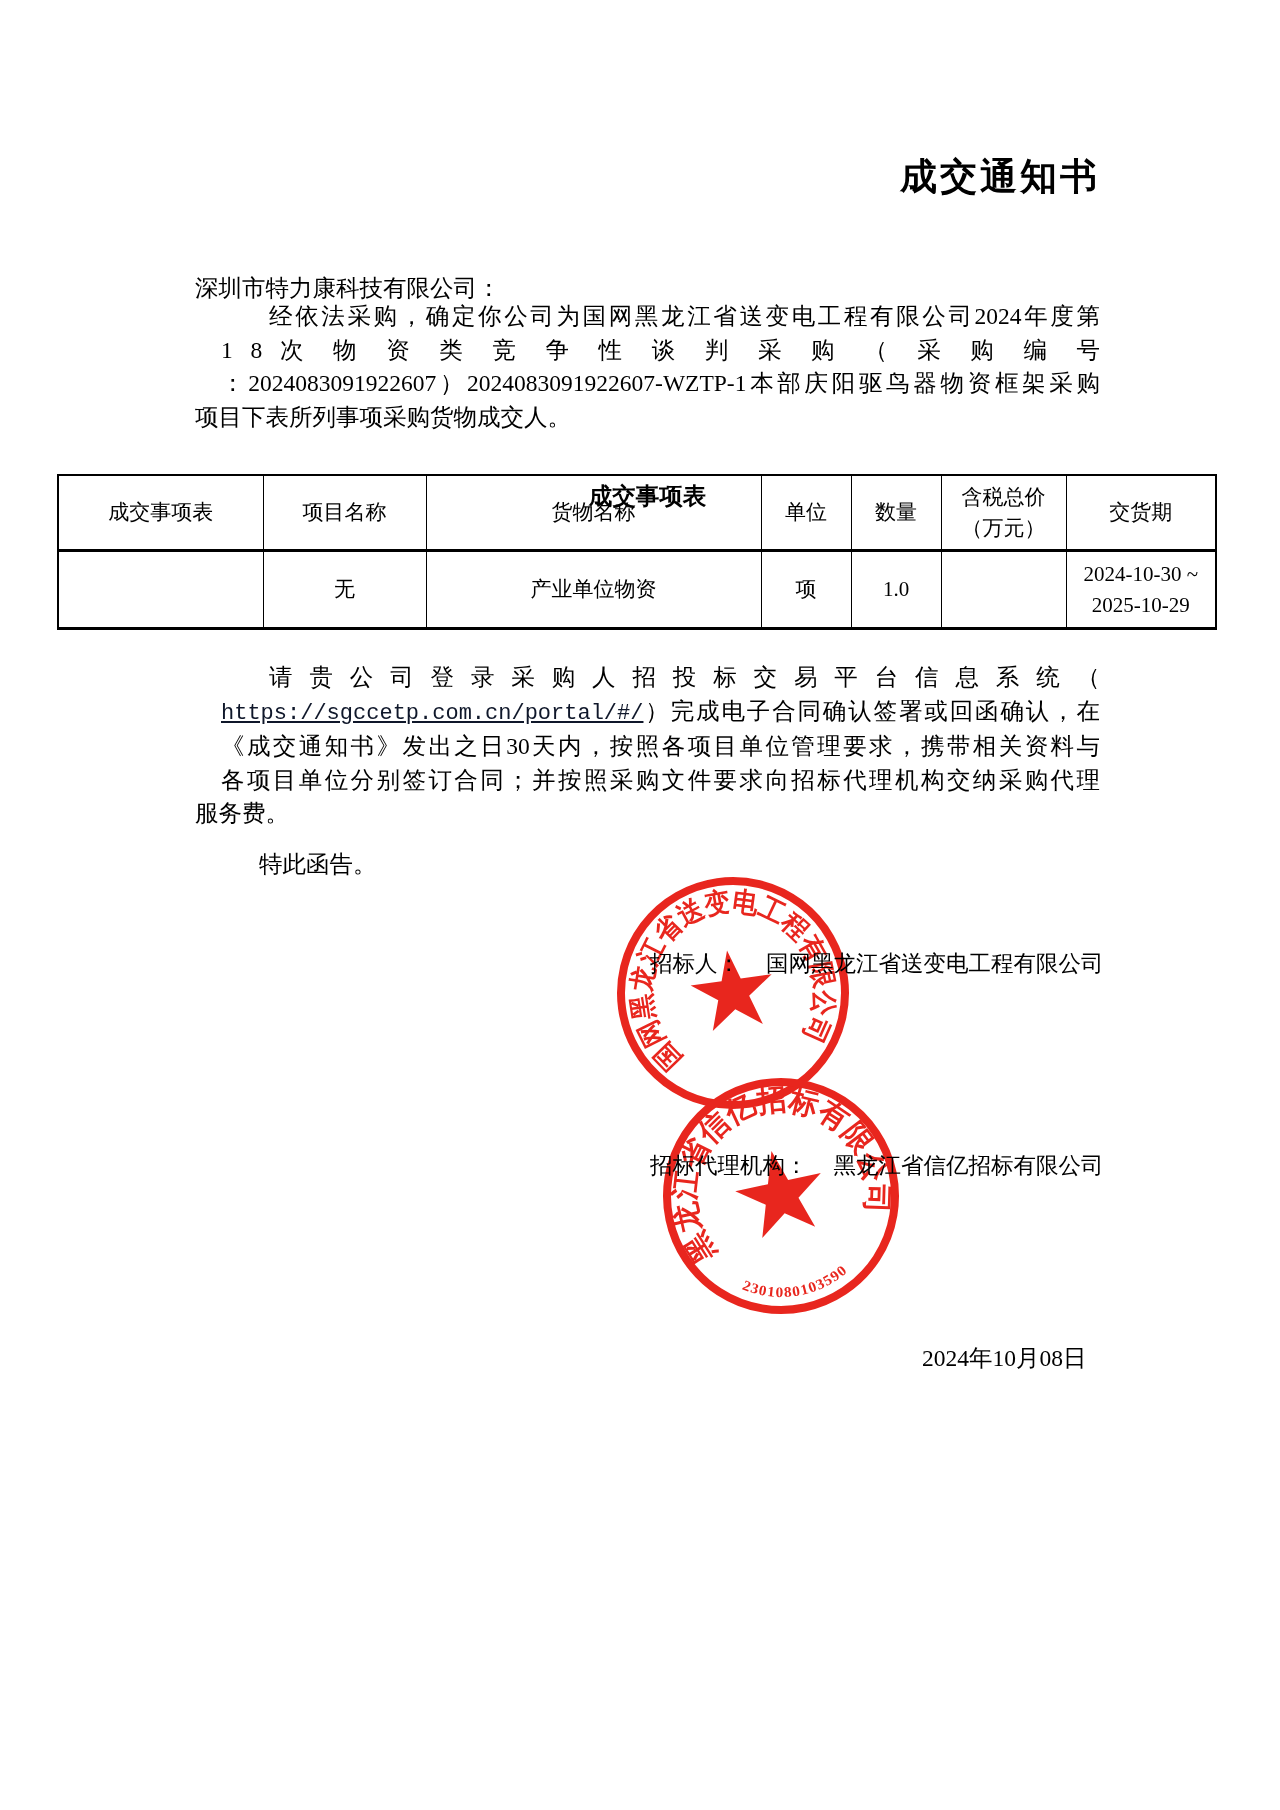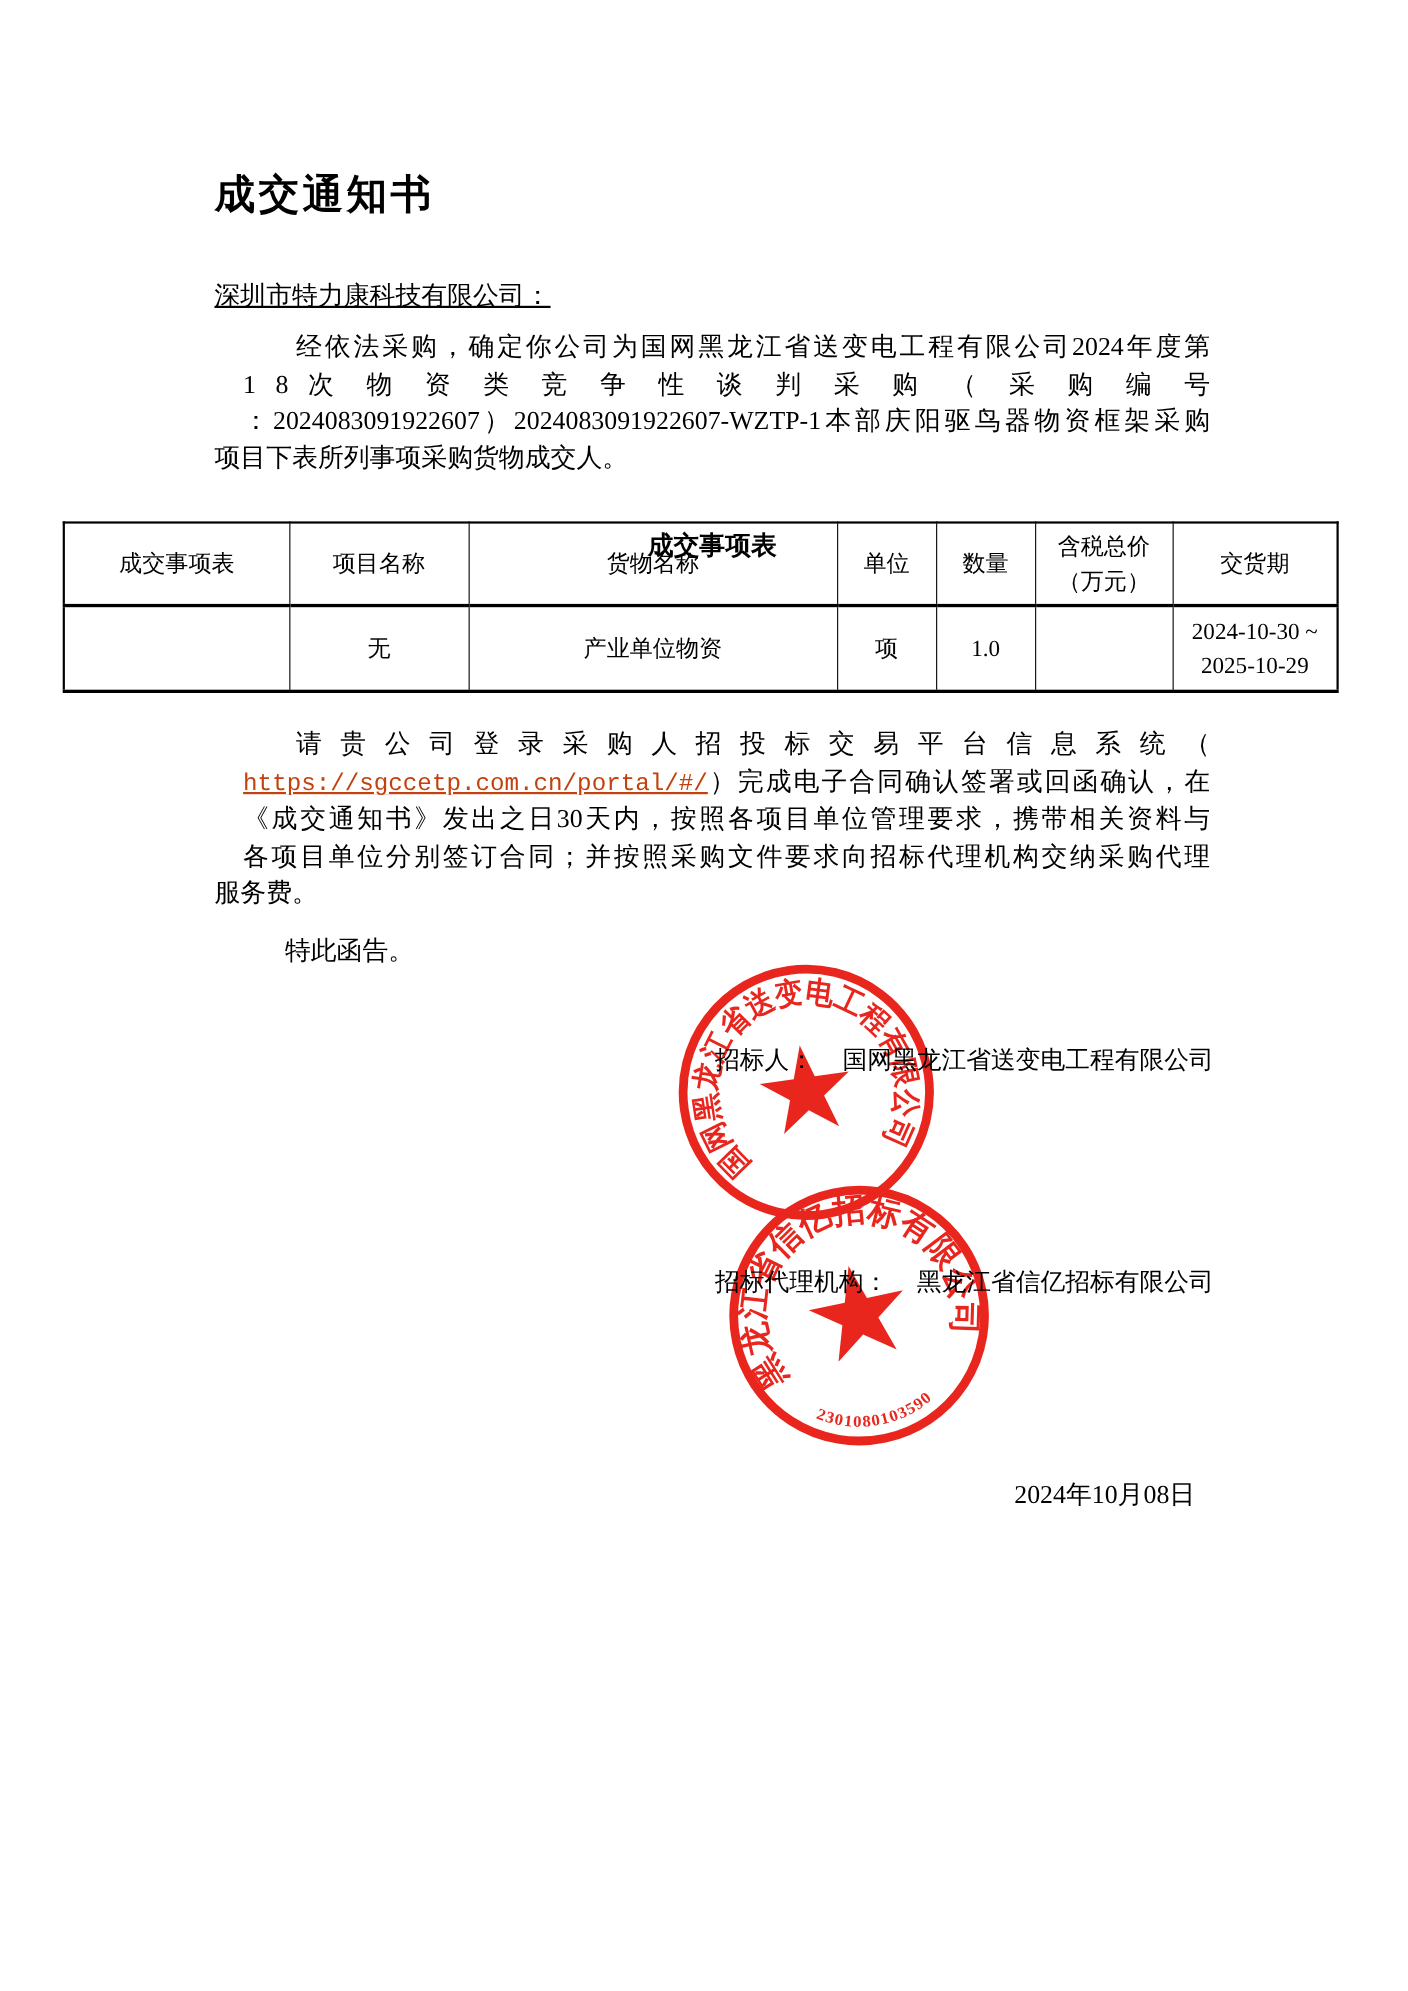--- a/index.html
+++ b/index.html
@@ -3,41 +3,41 @@
 <meta charset="utf-8">
 <style>
   html,body { margin:0; padding:0; background:#fff; }
   .page {
     position:relative; width:1280px; height:1810px; background:#ffffff;
     font-family:"Liberation Serif","DejaVu Serif",serif; color:#000;
     overflow:hidden;
   }
   .doc-title {
     position:absolute; left:195px; top:152px; width:905px;
-    text-align:left; font-size:37px; font-weight:bold; letter-spacing:3px;
+    text-align:right; font-size:37px; font-weight:bold; letter-spacing:3px;
   }
-  .addressee { position:absolute; left:195px; top:252px; font-size:23.5px;text-decoration:underline; }
+  .addressee { position:absolute; left:195px; top:272px; font-size:23.5px; }
   .para1 { position:absolute; left:195px; top:300px; width:905px; font-size:23.5px; line-height:33.5px; }
   .para2 { position:absolute; left:195px; top:661px; width:905px; font-size:23.5px; line-height:33.5px; }
   .jlast { text-align:justify; text-align-last:justify;margin-left:26px; }
   .indent2 { text-indent:48px; }
   .table-title { position:absolute; left:195px; top:437px; width:905px; text-align:center; font-size:23.5px; font-weight:bold;margin-top:43px; }
   table.award {
     position:absolute; left:57px; top:474px; width:1158px;
     border-collapse:collapse; table-layout:fixed; font-size:21px;
     border:2.5px solid #000; border-bottom:3px solid #000;
   }
   table.award td {
     border:1.5px solid #000; text-align:center; vertical-align:middle;
     padding:0 4px; white-space:pre-line; line-height:31px;
   }
   table.award tr.hdr td { height:73px; border-bottom:3px solid #000; }
   table.award tr.row td { height:75px; }
   .link {
-    color:#c2410c; text-decoration:underline;
+    color:#0f172a; text-decoration:underline;
     font-family:"Liberation Mono","DejaVu Sans Mono",monospace; font-size:22px;
   }
   .closing { position:absolute; left:259px; top:848px; font-size:23.5px; }
   .sign-line { position:absolute; font-size:22.5px; white-space:nowrap; }
   .sign-bidder { left:650px; top:948px; }
   .sign-agency { left:650px; top:1150px; }
   .sign-label { margin-right:26px; }
   .date-line { position:absolute; left:922px; top:1342px; font-size:23.5px; }
   .stamps {
     position:absolute; left:0; top:0; width:1280px; height:1810px;

